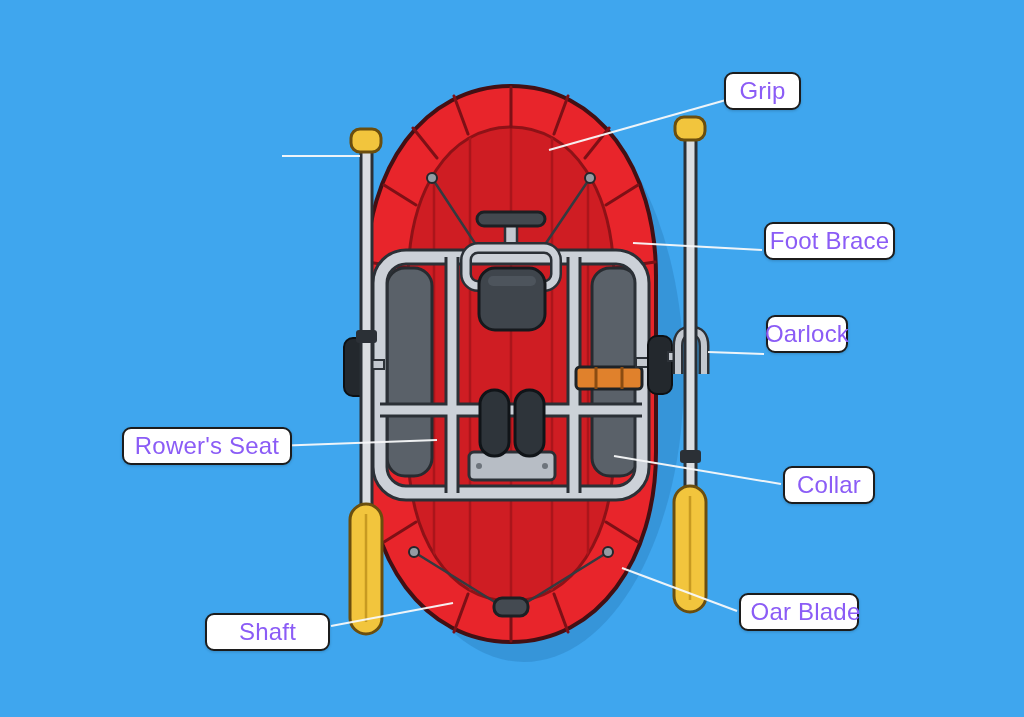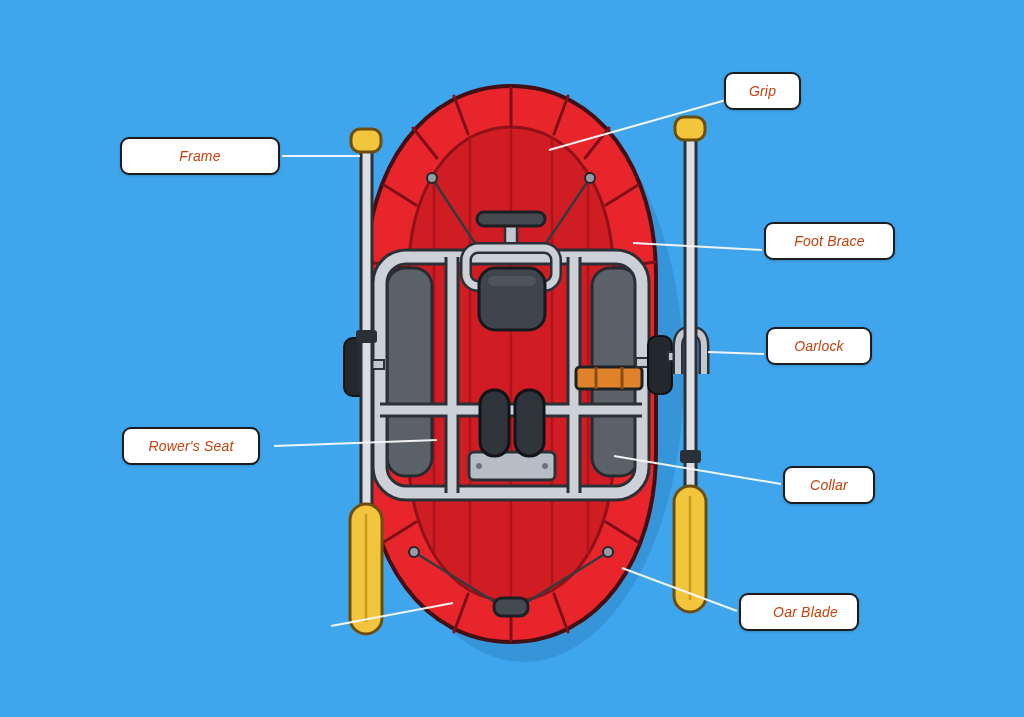--- a/index.html
+++ b/index.html
@@ -34,33 +34,32 @@
   .seam  { fill: none; stroke: #7d1016; stroke-width: 3; stroke-linecap: round; }
   .rope  { fill: none; stroke: #343a40; stroke-width: 2.5; stroke-linecap: round; }
   .leader{ stroke: var(--leader-line); stroke-width: 2; opacity: .95; }
 
   .label {
     position: absolute;
     display: flex; align-items: center; justify-content: center;
     background: var(--label-background);
     border: 2px solid var(--label-border);
     border-radius: 9px;
-    color: #c2410c;
-    font-size: 14px;
+    color: #8b5cf6;
+    font-size: 24px;
     font-weight: 500;
     letter-spacing: .2px;
     box-shadow: 0 1px 3px rgba(0,0,0,.18);
     white-space: nowrap;
-    font-style: italic;
   }
   .label-grip        { left: 724px; top: 72px;  width: 77px;  height: 38px; }
   .label-frame       { left: 120px; top: 137px; width: 160px; height: 38px; }
   .label-foot-brace  { left: 764px; top: 222px; width: 131px; height: 38px; }
-  .label-oarlock     { left: 766px; top: 327px; width: 106px; height: 38px; }
-  .label-rowers-seat { left: 122px; top: 427px; width: 138px; height: 38px; }
+  .label-oarlock     { left: 766px; top: 315px; width: 82px; height: 38px; }
+  .label-rowers-seat { left: 122px; top: 427px; width: 170px; height: 38px; }
   .label-collar      { left: 783px; top: 466px; width: 92px; height: 38px; }
   .label-shaft       { left: 205px; top: 613px; width: 125px; height: 38px; }
   .label-oar-blade   { left: 739px; top: 593px; width: 120px; height: 38px; padding-left: 13px; }
 </style>
 </head>
 <body>
 
 <div class="stage">
 
   <svg width="1024" height="717" viewBox="0 0 1024 717">
@@ -169,20 +168,20 @@
       <line class="leader" x1="762" y1="250" x2="633" y2="243"></line>
       <line class="leader" x1="764" y1="354" x2="708" y2="352"></line>
       <line class="leader" x1="274" y1="446" x2="437" y2="440"></line>
       <line class="leader" x1="781" y1="484" x2="614" y2="456"></line>
       <line class="leader" x1="331" y1="626" x2="453" y2="603"></line>
       <line class="leader" x1="737" y1="611" x2="622" y2="568"></line>
     </g>
   </svg>
 
   <div class="label label-grip">Grip</div>
-  <div class="label label-frame">Frame</div>
   <div class="label label-foot-brace">Foot Brace</div>
   <div class="label label-oarlock">Oarlock</div>
   <div class="label label-rowers-seat">Rower's Seat</div>
   <div class="label label-collar">Collar</div>
+  <div class="label label-shaft">Shaft</div>
   <div class="label label-oar-blade">Oar Blade</div>
 
 </div>
 
 </body></html>

